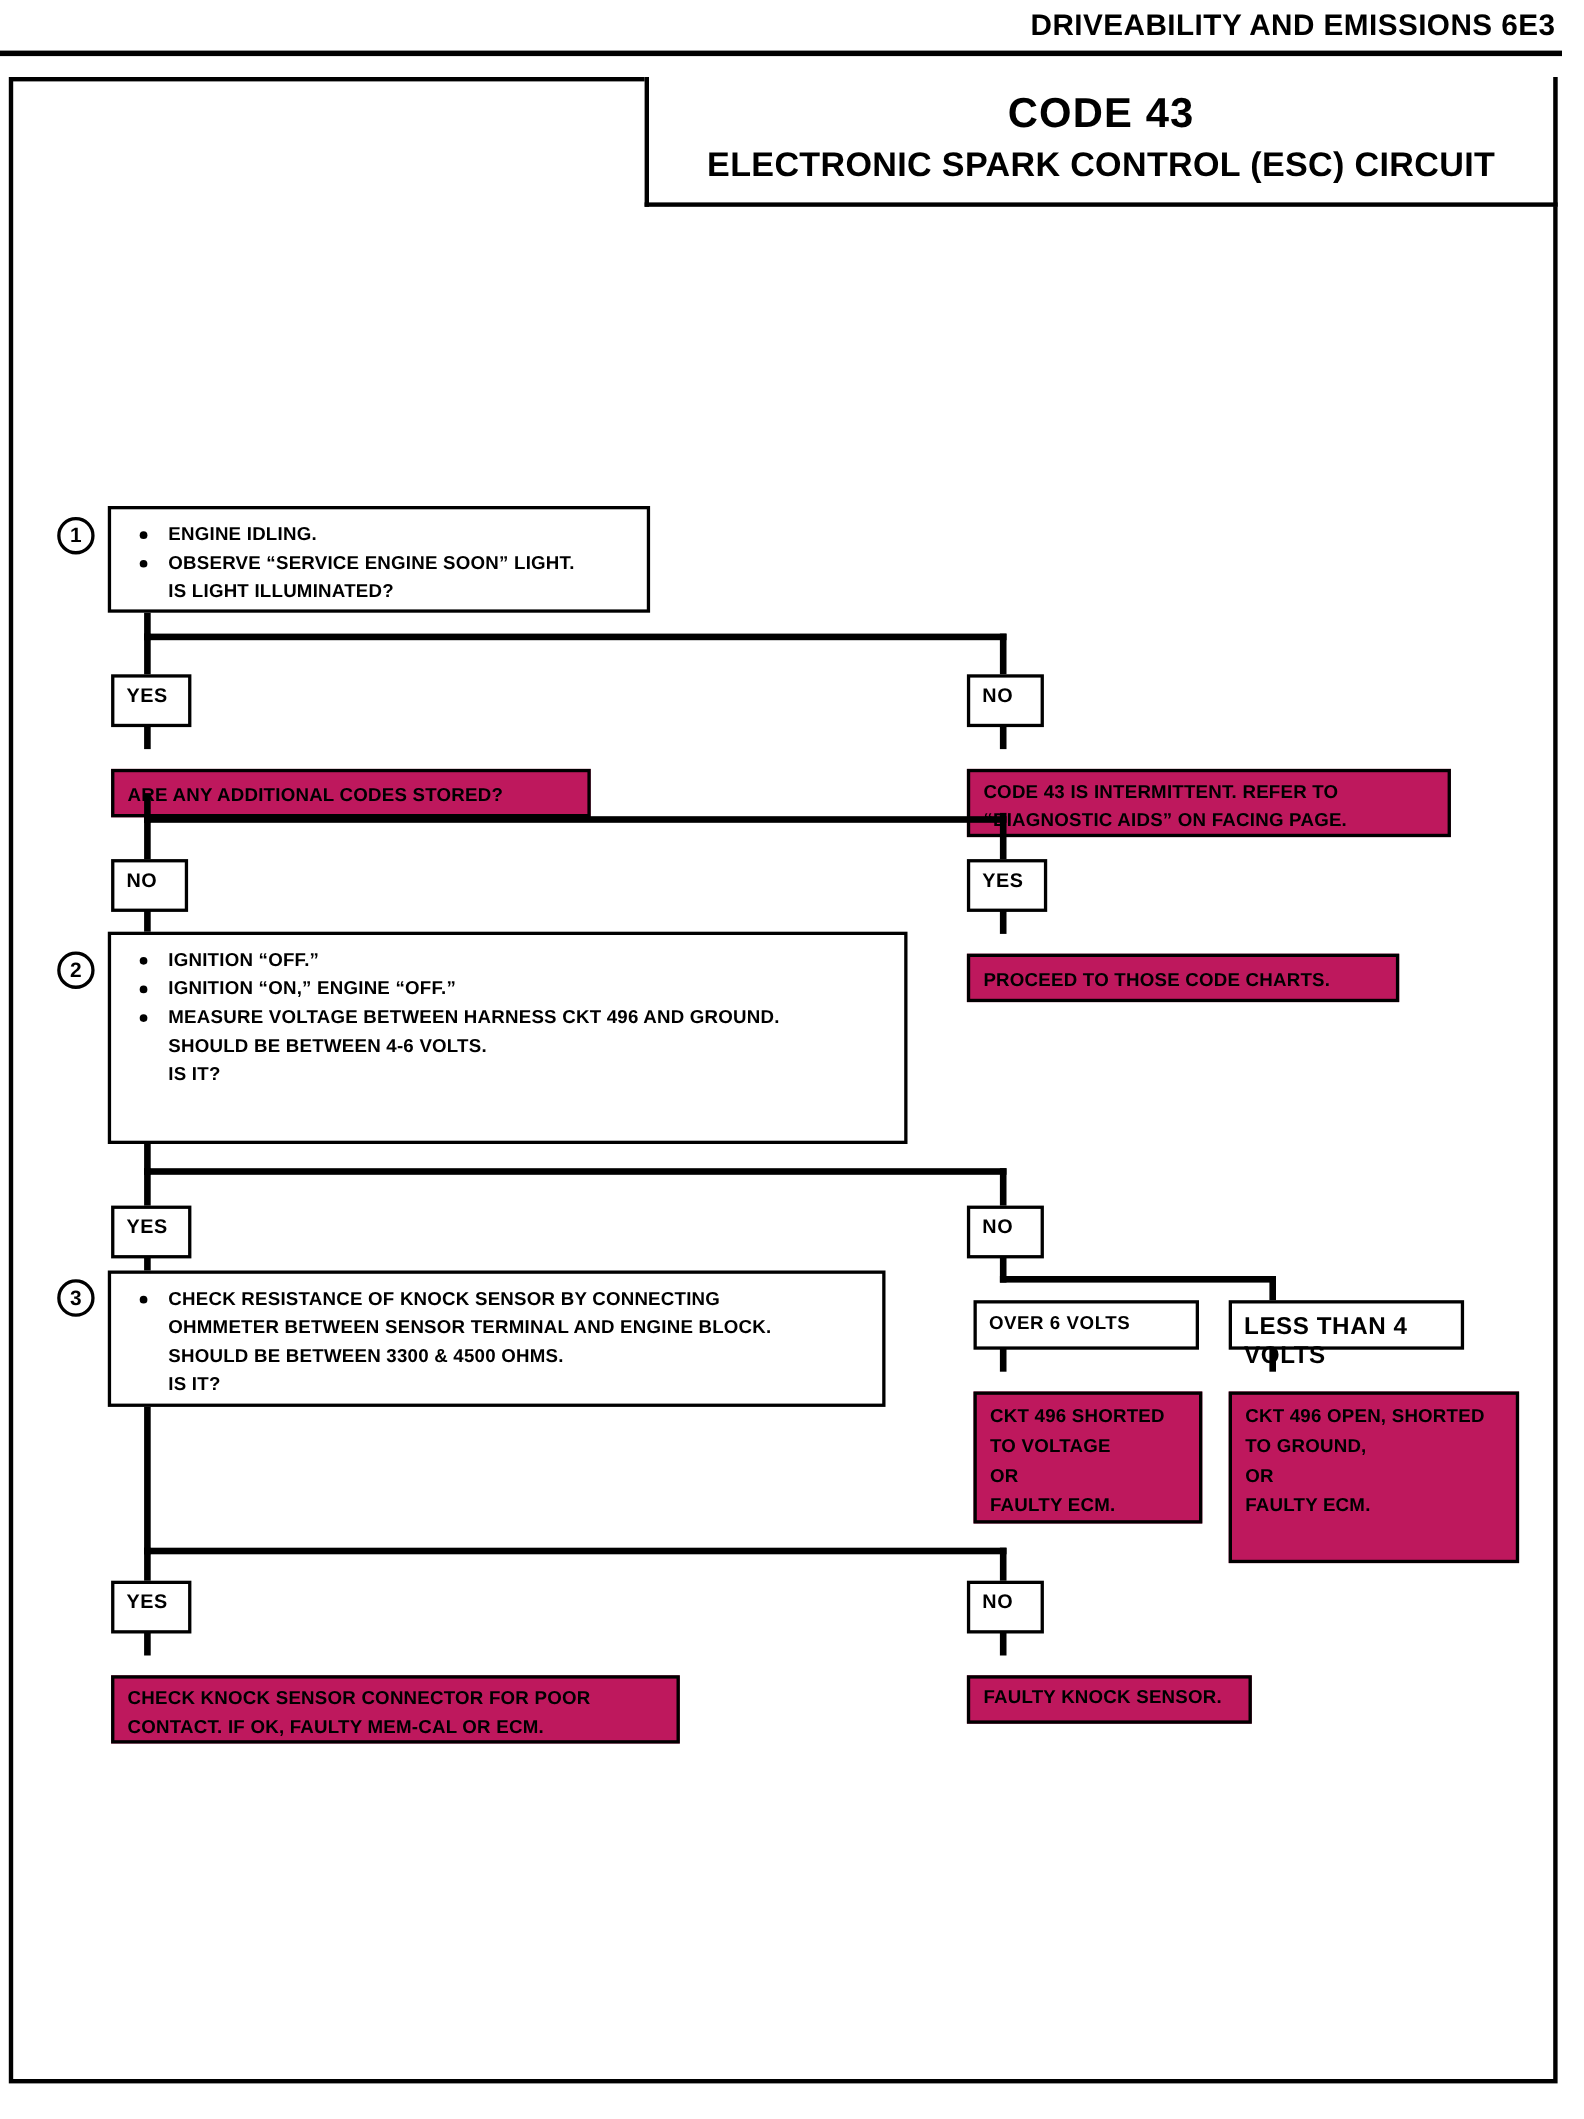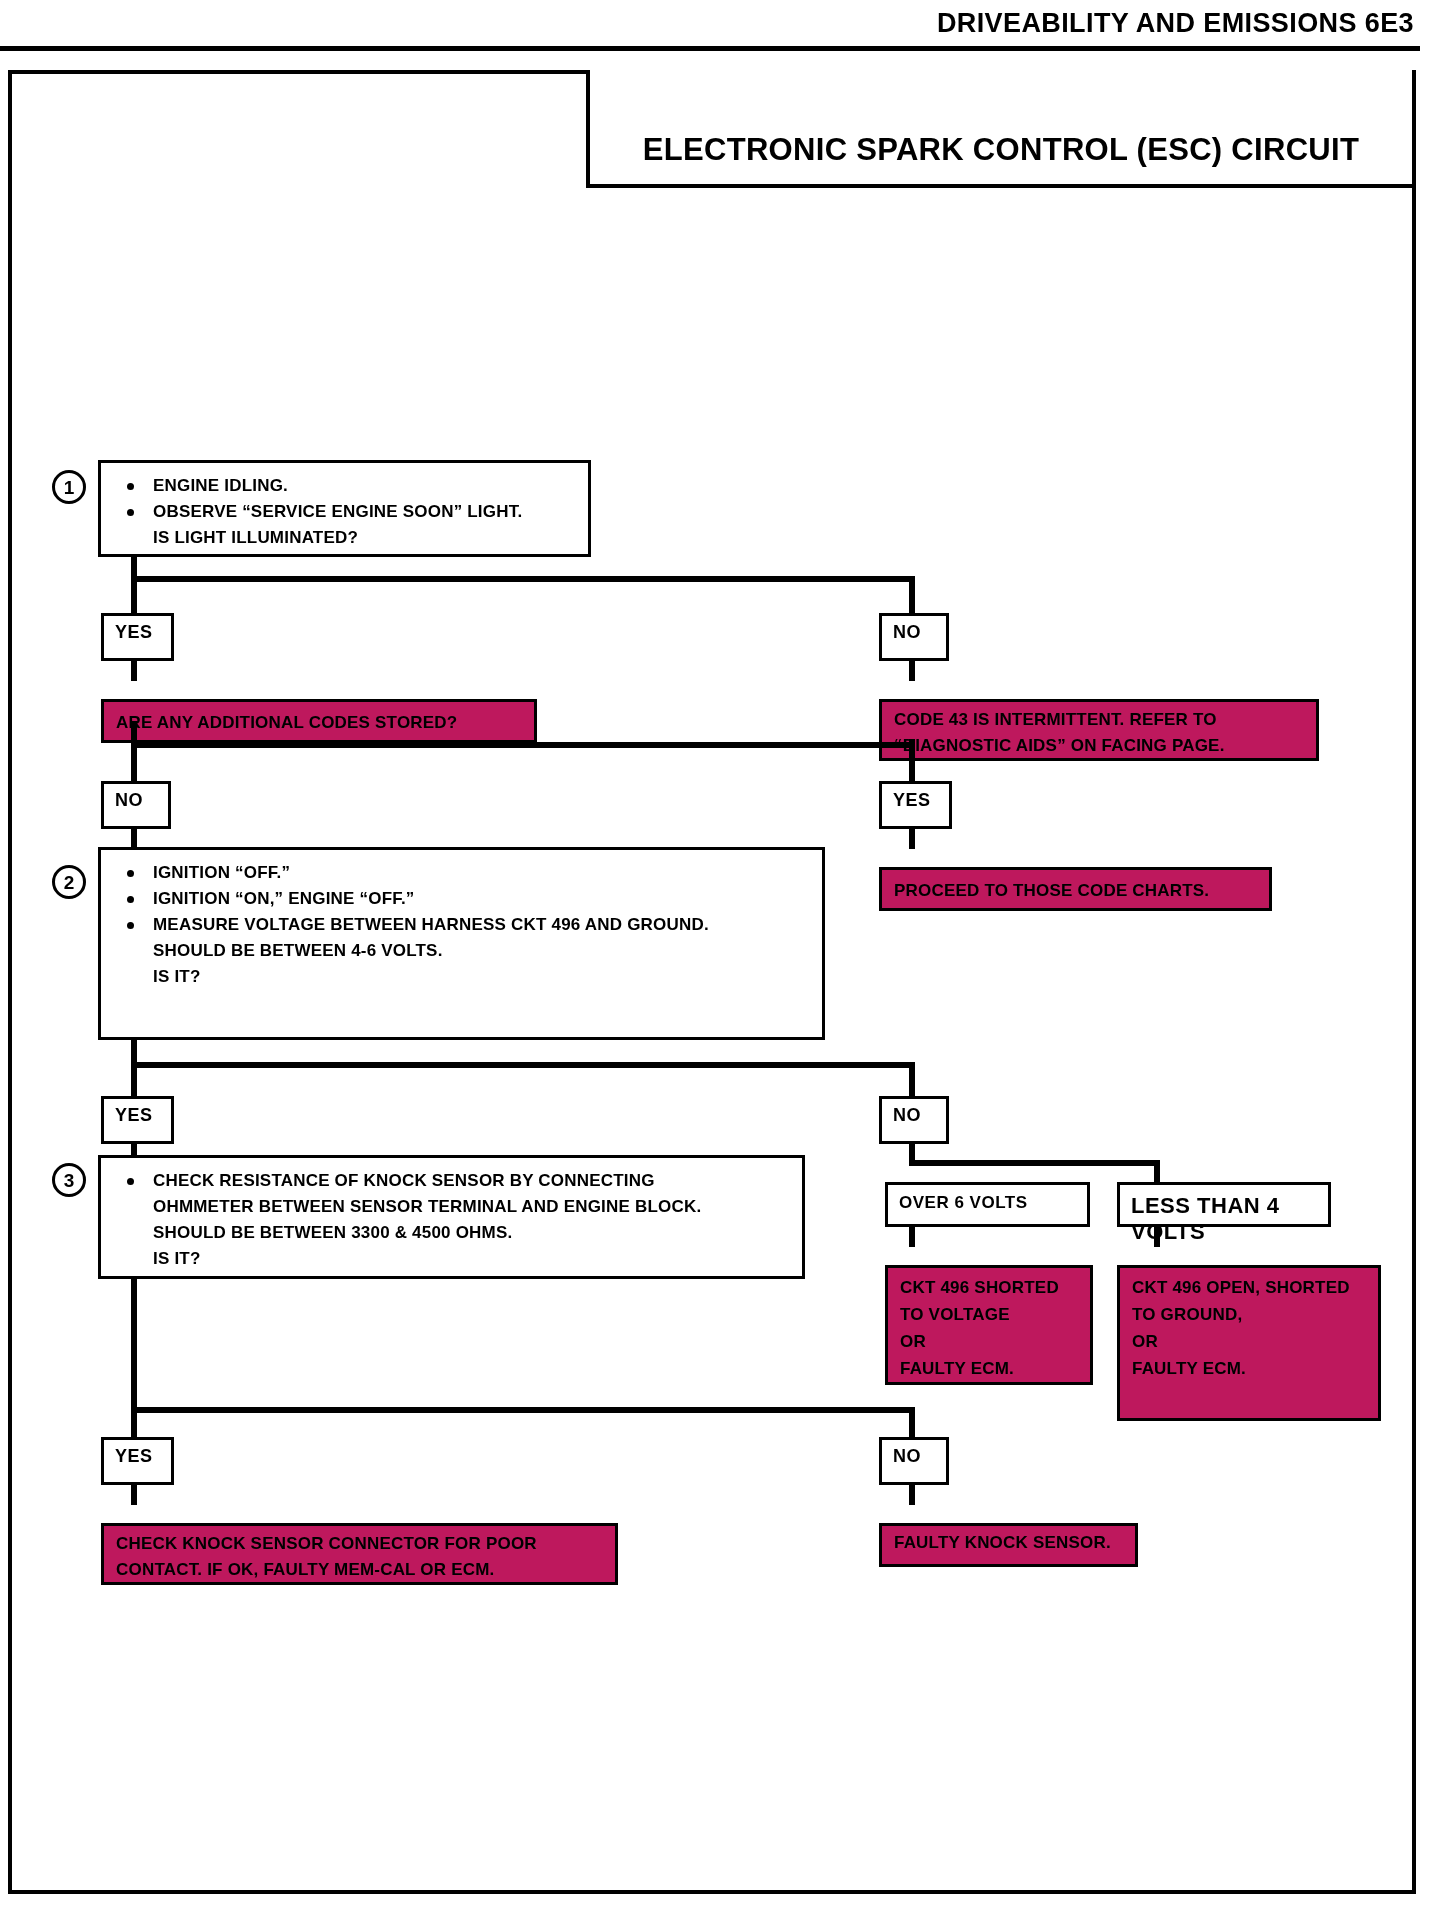--- a/index.html
+++ b/index.html
@@ -193,20 +193,21 @@
 <body>
 
 <div id="page">
 
   <div id="header-title">DRIVEABILITY AND EMISSIONS  6E3</div>
   <div id="header-rule"></div>
 
   <div id="page-frame"></div>
 
   <div id="title-block">
+    <div id="code-title">CODE 43</div>
     <div id="code-subtitle">ELECTRONIC SPARK CONTROL (ESC) CIRCUIT</div>
   </div>
 
   <div class="step-circle" style="left:52px; top:470px;">1</div>
   <div class="instr" style="left:98px; top:460px; width:493px; height:97px;">
     <ul>
       <li>ENGINE IDLING.</li>
       <li>OBSERVE “SERVICE ENGINE SOON” LIGHT.
 IS LIGHT ILLUMINATED?</li>
     </ul>

